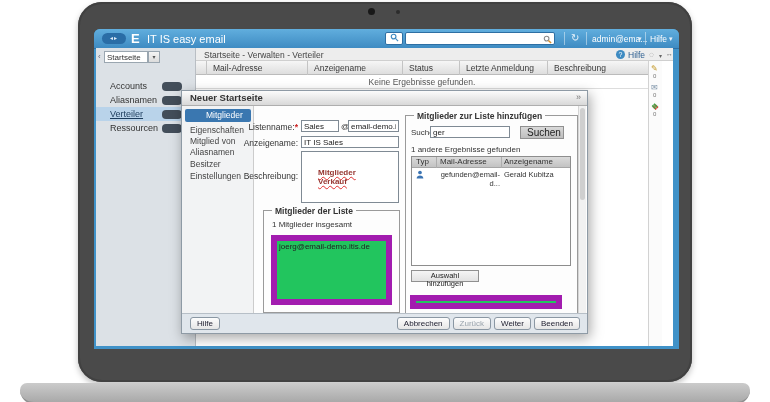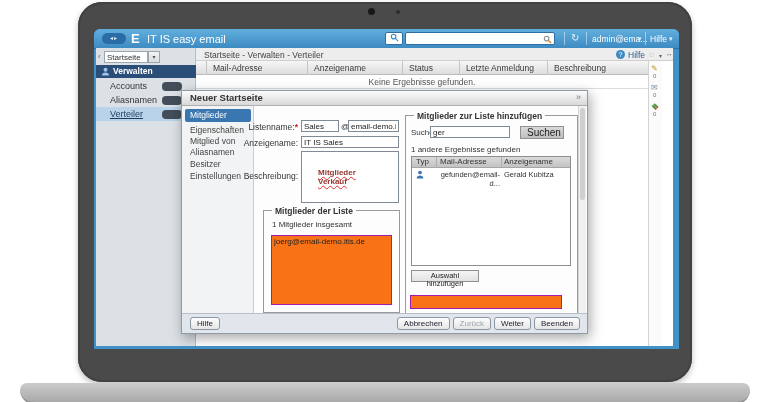--- a/index.html
+++ b/index.html
@@ -66,38 +66,38 @@
   .dialog{position:absolute;left:87px;top:61px;width:405px;height:242px;background:#fdfdfd;
           border:1px solid #8e9aa5;box-shadow:2px 4px 12px rgba(0,0,0,.35);box-sizing:content-box;}
   .dtitle{position:absolute;left:0;top:0;width:405px;height:15px;
           background:linear-gradient(#fbfbfb,#d8d8d8);border-bottom:1px solid #aeaeae;box-sizing:border-box;
           font-size:9.5px;font-weight:bold;color:#333;line-height:14px;padding-left:8px;}
   .dcollapse{position:absolute;right:6px;top:1px;color:#777;font-size:9px;}
   .dtabs{position:absolute;left:0;top:15px;width:72px;height:207px;background:#f2f3f4;
          border-right:1px solid #ccc;box-sizing:border-box;}
   .dtab{position:absolute;left:0;width:72px;height:11px;font-size:8.5px;color:#444;line-height:11px;padding-left:8px;box-sizing:border-box;}
   .dtab.sel{left:3px;width:66px;height:13px;background:#3a77b0;color:#fff;border-radius:2px;
-            line-height:13px;padding-left:5px;}
+            line-height:13px;padding-left:21px;}
   .dscroll{position:absolute;left:396px;top:15px;width:8px;height:207px;background:#f1f1f1;border-left:1px solid #d5d5d5;box-sizing:border-box;}
   .dthumb{position:absolute;left:1px;top:2px;width:5px;height:92px;background:#cfcfcf;border-radius:3px;}
   .dfooter{position:absolute;left:0;top:222px;width:405px;height:20px;background:#e0e6ec;
            border-top:1px solid #b7bfc7;box-sizing:border-box;}
   .btn{background:linear-gradient(#fdfdfd,#e6e6e6);border:1px solid #8a97a3;border-radius:3px;
        font-size:8px;color:#223;padding:2px 6px;font-family:inherit;line-height:1;height:13px;box-sizing:border-box;}
   .btn.disabled{color:#9aa4ad;}
   .btnrow{position:absolute;right:7px;top:3px;display:flex;gap:3px;}
   .flabel{position:absolute;text-align:right;font-size:8.5px;color:#333;width:76px;left:40px;}
   .fin{position:absolute;height:12px;border:1px solid #7f8a94;font-size:8px;padding:0 2px;
        box-sizing:border-box;font-family:inherit;background:#fff;color:#222;}
   .fieldset{position:absolute;border:1px solid #9a9a9a;}
   .legend{position:absolute;top:-5px;left:8px;background:#fdfdfd;padding:0 3px;font-size:8.5px;font-weight:bold;color:#333;}
   .descbox{position:absolute;left:119px;top:60px;width:98px;height:52px;border:1px solid #7f8a94;
            background:#fff;box-sizing:border-box;padding:16px;font-size:8px;font-weight:bold;color:#96342f;}
   .wavy{text-decoration:underline wavy #e03030 1px;}
-  .listbox{position:absolute;border:1px solid #a21caf;background:#f97316;box-sizing:border-box;
+  .listbox{position:absolute;border:6px solid #a21caf;background:#22c55e;box-sizing:border-box;
            font-size:8px;color:#222;padding:1px 2px;}
   .rtable-h{position:absolute;height:11px;background:linear-gradient(#dadada,#c3c3c3);
             border-bottom:1px solid #a6a6a6;box-sizing:border-box;font-size:8px;color:#333;line-height:10px;}
   .rt-sep{position:absolute;top:0;width:1px;height:11px;background:#adadad;}
   .graybtn{background:linear-gradient(#d9d9d9,#bfbfbf);border:1px solid #909090;font-size:10px;
            color:#222;font-family:inherit;line-height:1;box-sizing:border-box;}
   .tiny{font-size:8px;color:#333;}
   .req{color:#cc2222;font-weight:bold;}
 </style>
 </head>
@@ -135,37 +135,34 @@
       <div class="abs caret" style="left:544px;top:6px">▾</div>
       <div class="tb-div" style="left:551px"></div>
       <div class="tb-txt" style="left:556px">Hilfe</div>
       <div class="abs caret" style="left:575px;top:6px">▾</div>
     </div>
 
     <div class="sidebar">
       <div class="abs" style="left:2px;top:4px;font-size:8px;color:#667">‹</div>
       <div class="combo">Startseite</div>
       <div class="combobtn">▾</div>
-      <div class="sect">
-        <svg style="position:absolute;left:5px;top:2px" width="9" height="9" viewBox="0 0 10 10">
-            <circle cx="5" cy="3" r="2.2" fill="#9fc3e8"></circle>
-            <path d="M1 9.5c0-2.4 1.8-3.5 4-3.5s4 1.1 4 3.5z" fill="#9fc3e8"></path>
-          </svg>
-        <span style="margin-left:17px">Verwalten</span>
-      </div>
       <div class="sitem" style="top:31px">
         <span class="slbl">Accounts</span>
         <span class="sbadge"></span>
       </div>
       <div class="sitem" style="top:45px">
         <span class="slbl">Aliasnamen</span>
         <span class="sbadge"></span>
       </div>
       <div class="sitem sel" style="top:59px">
         <span class="slbl">Verteiler</span>
+        <span class="sbadge"></span>
+      </div>
+      <div class="sitem" style="top:73px">
+        <span class="slbl">Ressourcen</span>
         <span class="sbadge"></span>
       </div>
     </div>
 
     <div class="main"></div>
     <div class="crumbbar">
       <div class="crumbtxt">Startseite - Verwalten - Verteiler</div>
       <div class="qcirc" style="left:420px">?</div>
       <div class="abs" style="left:432px;top:2px;font-size:8.5px;color:#2a5d8f">Hilfe</div>
       <div class="abs" style="left:453px;top:2px;font-size:8px;color:#888">◌</div>

